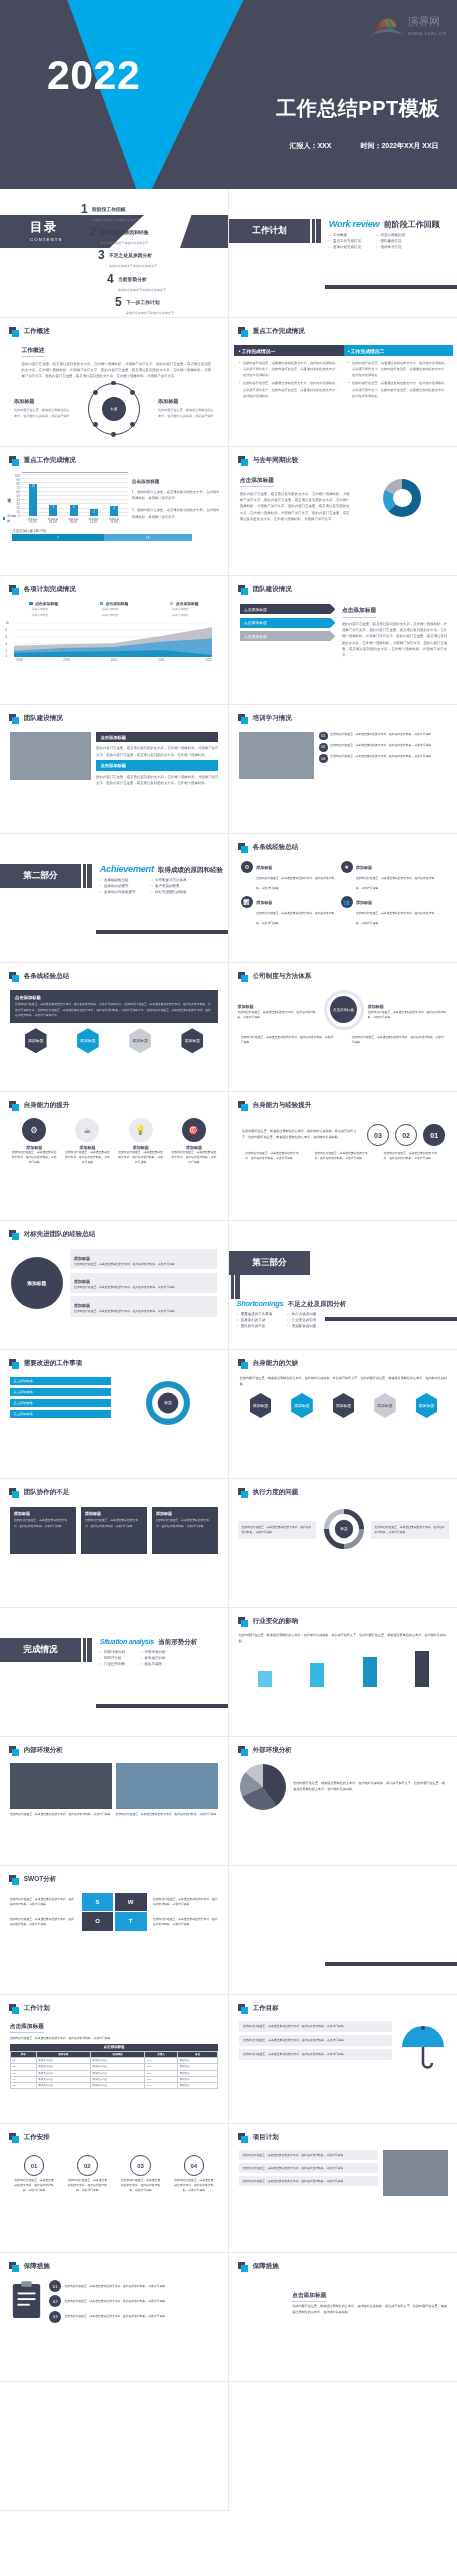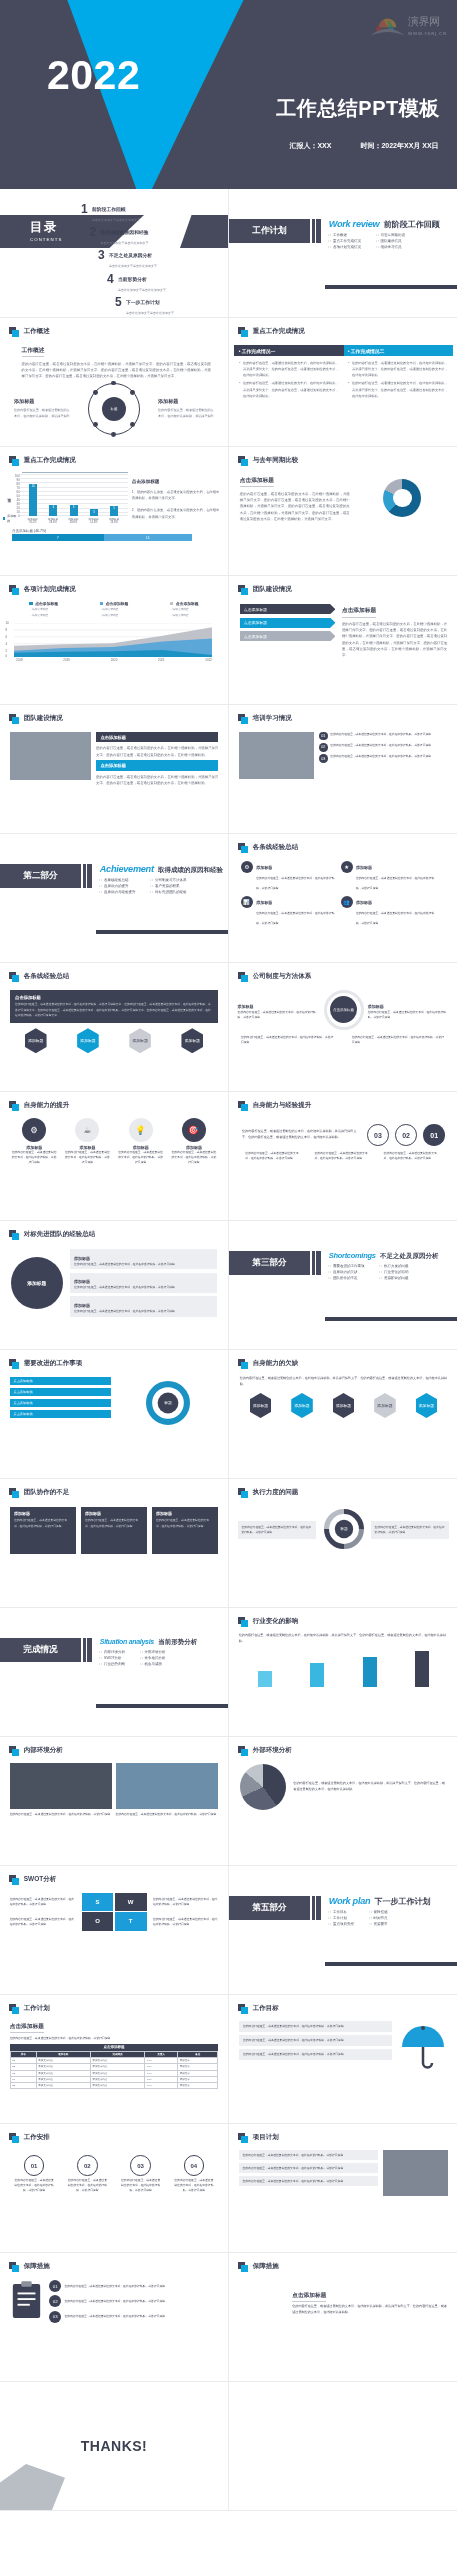--- a/index.html
+++ b/index.html
@@ -689,21 +689,21 @@
       <div style="width:52px;height:52px;border-radius:50%;background:#3e4256;color:#fff;display:flex;align-items:center;justify-content:center;font-size:4.8px;font-weight:700;flex:none;">添加标题</div>
       <div style="flex:1;display:flex;flex-direction:column;gap:3.2px;">
         <div class="greybox" style="padding:2.7px 3.8px;"><b class="h-sm">添加标题</b><div class="tiny">您的内容打在这里，或者通过复制您的文本后，在此框中选择粘贴，并选择只保留</div></div>
         <div class="greybox" style="padding:2.7px 3.8px;"><b class="h-sm">添加标题</b><div class="tiny">您的内容打在这里，或者通过复制您的文本后，在此框中选择粘贴，并选择只保留</div></div>
         <div class="greybox" style="padding:2.7px 3.8px;"><b class="h-sm">添加标题</b><div class="tiny">您的内容打在这里，或者通过复制您的文本后，在此框中选择粘贴，并选择只保留</div></div>
       </div>
     </div>
   </div>
 
   <div class="slide">
-    <div style="display:flex;align-items:flex-start;padding:30px 0 0 0;">
+    <div style="display:flex;align-items:flex-start;padding:30px 0 0 0;flex-direction:column;">
       <div class="sec-badge">第三部分</div>
       <div class="sec-bars">
           <i></i>
           <i></i>
         </div>
       <div class="sec-right">
         <div style="display:flex;align-items:baseline;">
           <span class="sec-en" style="font-size:7.5px">Shortcomings</span>
           <span class="sec-cn" style="font-size:6.5px">不足之处及原因分析</span>
         </div>
@@ -899,45 +899,20 @@
         <div style="background:#1b9dd9">T</div>
       </div>
       <div style="flex:1;">
         <div class="tiny">您的内容打在这里，或者通过复制您的文本后，在此框中选择粘贴，并选择只保留</div>
         <div class="tiny" style="margin-top:9.7px">您的内容打在这里，或者通过复制您的文本后，在此框中选择粘贴，并选择只保留</div>
       </div>
     </div>
   </div>
 
   <div class="slide">
-    <div style="display:flex;align-items:flex-start;padding:30px 0 0 0;">
-      <div class="sec-badge">第五部分</div>
-      <div class="sec-bars">
-          <i></i>
-          <i></i>
-        </div>
-      <div class="sec-right">
-        <div style="display:flex;align-items:baseline;">
-          <span class="sec-en">Work plan</span>
-          <span class="sec-cn">下一步工作计划</span>
-        </div>
-        <div class="sec-list">
-          <ul>
-            <li>工作目标</li>
-            <li>工作计划</li>
-            <li>重点项目安排</li>
-          </ul>
-          <ul>
-            <li>保障措施</li>
-            <li>时间节点</li>
-            <li>资源需求</li>
-          </ul>
-        </div>
-      </div>
-    </div>
     <div style="position:absolute;left:96px;right:0;bottom:28px;height:3.8px;background:#3d4154;"></div>
   </div>
 
   <div class="slide">
     <div class="sl-head">
       <span class="sq"></span>
       <span class="sl-title">工作计划</span>
     </div>
     <div style="padding:5.4px 9.7px 0 9.7px;">
       <div class="ttl-u">点击添加标题</div>
@@ -1104,23 +1079,17 @@
     </div>
     <div style="display:flex;align-items:center;padding:6.5px 9.7px 0 9.7px;gap:6.5px;">
       <div style="flex:none;width:47px;height:47px;border-radius:50%;background:conic-gradient(#3d4154 0 28%,#4e real 0 0,#5b6072 28% 52%,#8a909c 52% 76%,#c0c4cb 76% 100%);"></div>
       <div style="flex:1;">
         <div class="ttl-u">点击添加标题</div>
         <div class="tiny2" style="margin-top:2.2px">您的内容打在这里，或者通过复制您的文本后，在此框中选择粘贴，并选择只保留文字。您的内容打在这里，或者通过复制您的文本后，在此框中选择粘贴。</div>
       </div>
     </div>
   </div>
 
-  <div class="slide">
-    <div style="position:absolute;left:0;bottom:0;width:65px;height:46px;background:#b9bdc4;clip-path:polygon(0 40%,40% 0,100% 30%,80% 100%,0 100%);"></div>
-    <div class="thanks">
-      <div class="t">THANKS!</div>
-    </div>
-  </div>
 
   <div class="slide"></div>
 
 </div>
 
 
 </body></html>

